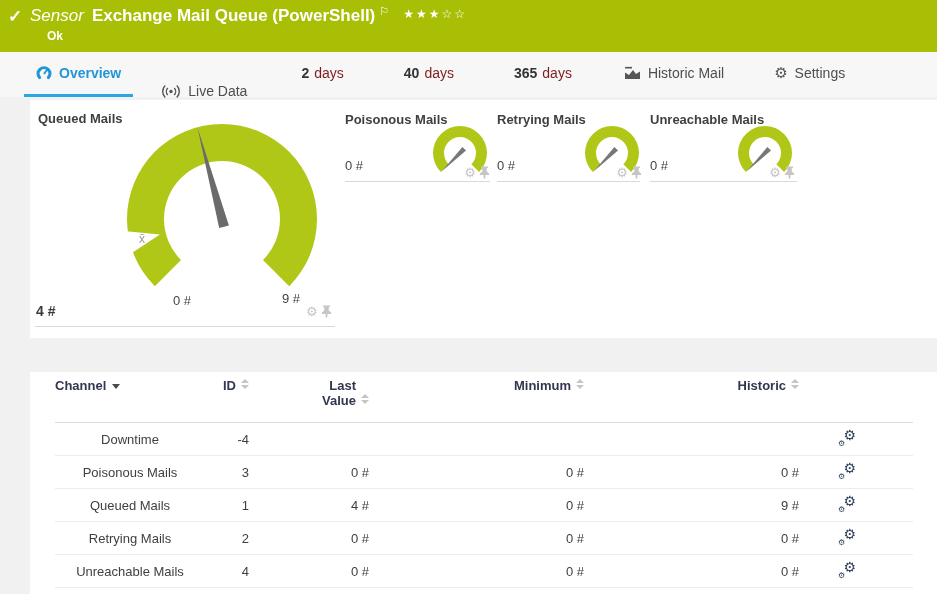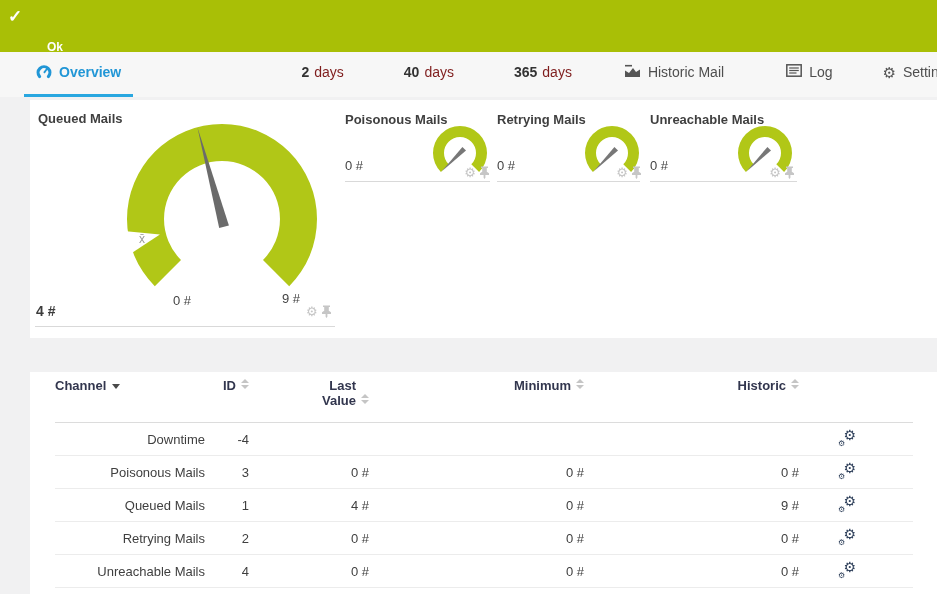--- a/index.html
+++ b/index.html
@@ -7,25 +7,25 @@
   body { background:#f1f1f2; font-family:"Liberation Sans", sans-serif; color:#3f3f3f; }
 
   
   .hdr { height:52px; background:#a9bf06; position:relative; color:#fff; }
   .hdr .check { position:absolute; left:8px; top:6px; font-size:17px; font-weight:bold; }
   .hdr .titleline { position:absolute; left:30px; top:5px; white-space:nowrap; }
   .hdr .kind { font-style:italic; font-size:17px; margin-right:8px; }
   .hdr .stitle { font-size:17px; font-weight:bold; }
   .hdr .flag { font-size:11px; vertical-align:super; margin-left:4px; }
   .hdr .stars { font-size:12px; letter-spacing:2px; margin-left:14px; vertical-align:3px; }
-  .hdr .ok { position:absolute; left:47px; top:40px; font-size:12px; font-weight:bold; }
+  .hdr .ok { position:absolute; left:47px; top:29px; font-size:12px; font-weight:bold; }
 
   
   .tabs { height:45px; background:#f7f7f7; display:flex; align-items:stretch; padding-left:12px; }
-  .tab { display:flex; gap:7px; padding:12px 12px; font-size:14px; color:#4e4e4e;
+  .tab { display:flex; align-items:center; gap:7px; padding:0 12px; font-size:14px; color:#4e4e4e;
          border-bottom:3px solid transparent; cursor:pointer; white-space:nowrap; }
   .tab svg { display:block; }
   .tab.active { color:#2196d6; font-weight:bold; border-bottom-color:#29a7e0; }
   .tab .num { font-weight:bold; color:#333; }
   .tab .unit { color:#7f1d1d; margin-left:-2px; }
   .t-ov  { margin-left:12px; }
   .t-ld  { margin-left:16px;margin-top:36px; }
   .t-2   { margin-left:30px; }
   .t-30  { margin-left:36px; }
   .t-365 { margin-left:36px; }
@@ -62,38 +62,41 @@
   .mainline { left:5px; top:226px; width:300px; }
   .main-icons { left:276px; top:205px; }
 
   
   .block2 { margin:8px 0 0 30px; width:907px; height:248px; background:#fff; }
   table { border-collapse:collapse; margin:34px 0 0 25px; table-layout:fixed; width:858px; font-size:13px; }
   th { color:#32364e; font-weight:bold; text-align:right; vertical-align:top; padding:6px 6px 14px 0;
        border-bottom:1px solid #dcdcdc; cursor:pointer; white-space:nowrap; }
   th.ch { text-align:left; padding-left:0;margin-top:36px; }
   td { height:33px; border-bottom:1px solid #ececec; color:#3f3f3f; text-align:right; padding-right:6px; }
-  td.ch { text-align:right; padding-right:0; }
+  td.ch { text-align:center; padding-right:0; }
   td.gc { text-align:center; padding-right:24px; }
   .sort { display:inline-block; vertical-align:1px; margin-left:5px; }
   .sort i { display:block; width:0; height:0; border-left:4px solid transparent; border-right:4px solid transparent; }
   .sort .up { border-bottom:4px solid #c5c5c5; margin-bottom:2px; }
   .sort .dn { border-top:4px solid #c5c5c5; }
   .desc { display:inline-block; width:0; height:0; border-left:4px solid transparent; border-right:4px solid transparent;
           border-top:5px solid #4a4a4a; margin-left:6px; vertical-align:1px; }
   .lastv { display:inline-block; text-align:right; }
   .gears { position:relative; display:inline-block; width:18px; height:16px; cursor:pointer; }
   .gears .g1 { position:absolute; right:0; top:-3px; font-size:14px; color:#31425c; }
   .gears .g2 { position:absolute; left:0; bottom:-2px; font-size:8px; color:#31425c; }
 </style>
 </head>
 <body>
 
 <div class="hdr">
   <span class="check">✓</span>
+  <div class="titleline">
+    <span class="kind">Sensor</span><span class="stitle">Exchange Mail Queue (PowerShell)</span><span class="flag">⚐</span><span class="stars">★★★☆☆</span>
+  </div>
   <div class="ok">Ok</div>
 </div>
 
 <div class="tabs">
   <div class="tab active t-ov">
     <svg width="16" height="16" viewBox="0 0 18 18">
       <path d="M4 14 A6.6 6.6 0 1 1 14 14" fill="none" stroke="#2196d6" stroke-width="3.6" stroke-linecap="round"></path>
       <line x1="9" y1="10" x2="12.6" y2="5" stroke="#2196d6" stroke-width="2"></line>
     </svg>
     <span>Overview</span>
@@ -119,29 +122,20 @@
   <div class="tab t-365">
     <span class="num">365</span>
     <span class="unit">days</span>
   </div>
   <div class="tab t-hd">
     <svg width="17" height="14" viewBox="0 0 17 14">
       <line x1="1" y1="1.7" x2="8" y2="1.7" stroke="#555" stroke-width="1.6"></line>
       <path d="M1 13 L1 6.5 L5 9 L9 4 L12 8 L16 5.5 L16 13 Z" fill="#555"></path>
     </svg>
     <span>Historic Mail</span>
-  </div>
-  <div class="tab t-log">
-    <svg width="16" height="13" viewBox="0 0 16 13">
-      <rect x="0.8" y="0.8" width="14.4" height="11.4" fill="none" stroke="#555" stroke-width="1.5"></rect>
-      <line x1="3.2" y1="4" x2="12.8" y2="4" stroke="#555" stroke-width="1.2"></line>
-      <line x1="3.2" y1="6.5" x2="12.8" y2="6.5" stroke="#555" stroke-width="1.2"></line>
-      <line x1="3.2" y1="9" x2="10.5" y2="9" stroke="#555" stroke-width="1.2"></line>
-    </svg>
-    <span>Log</span>
   </div>
   <div class="tab t-set">
     <span class="gearglyph">⚙</span>
     <span>Settings</span>
   </div>
 </div>
 
 <div class="block1">
 
   <div class="mainpanel">

